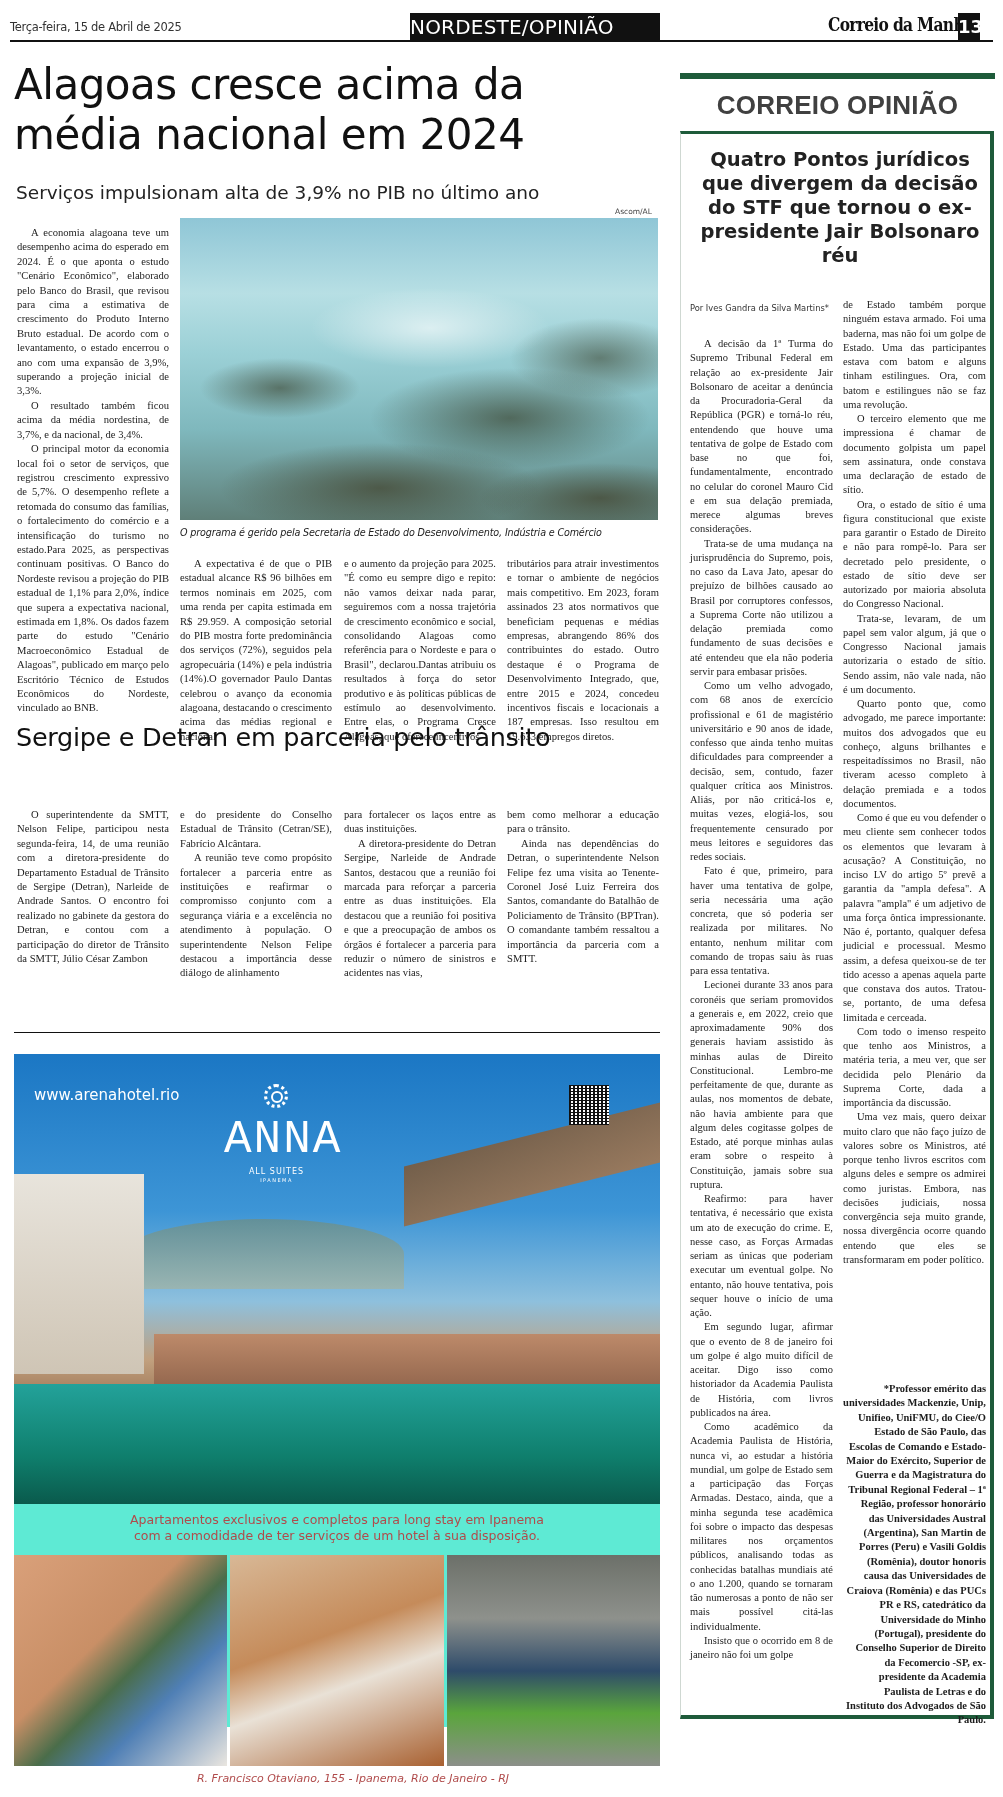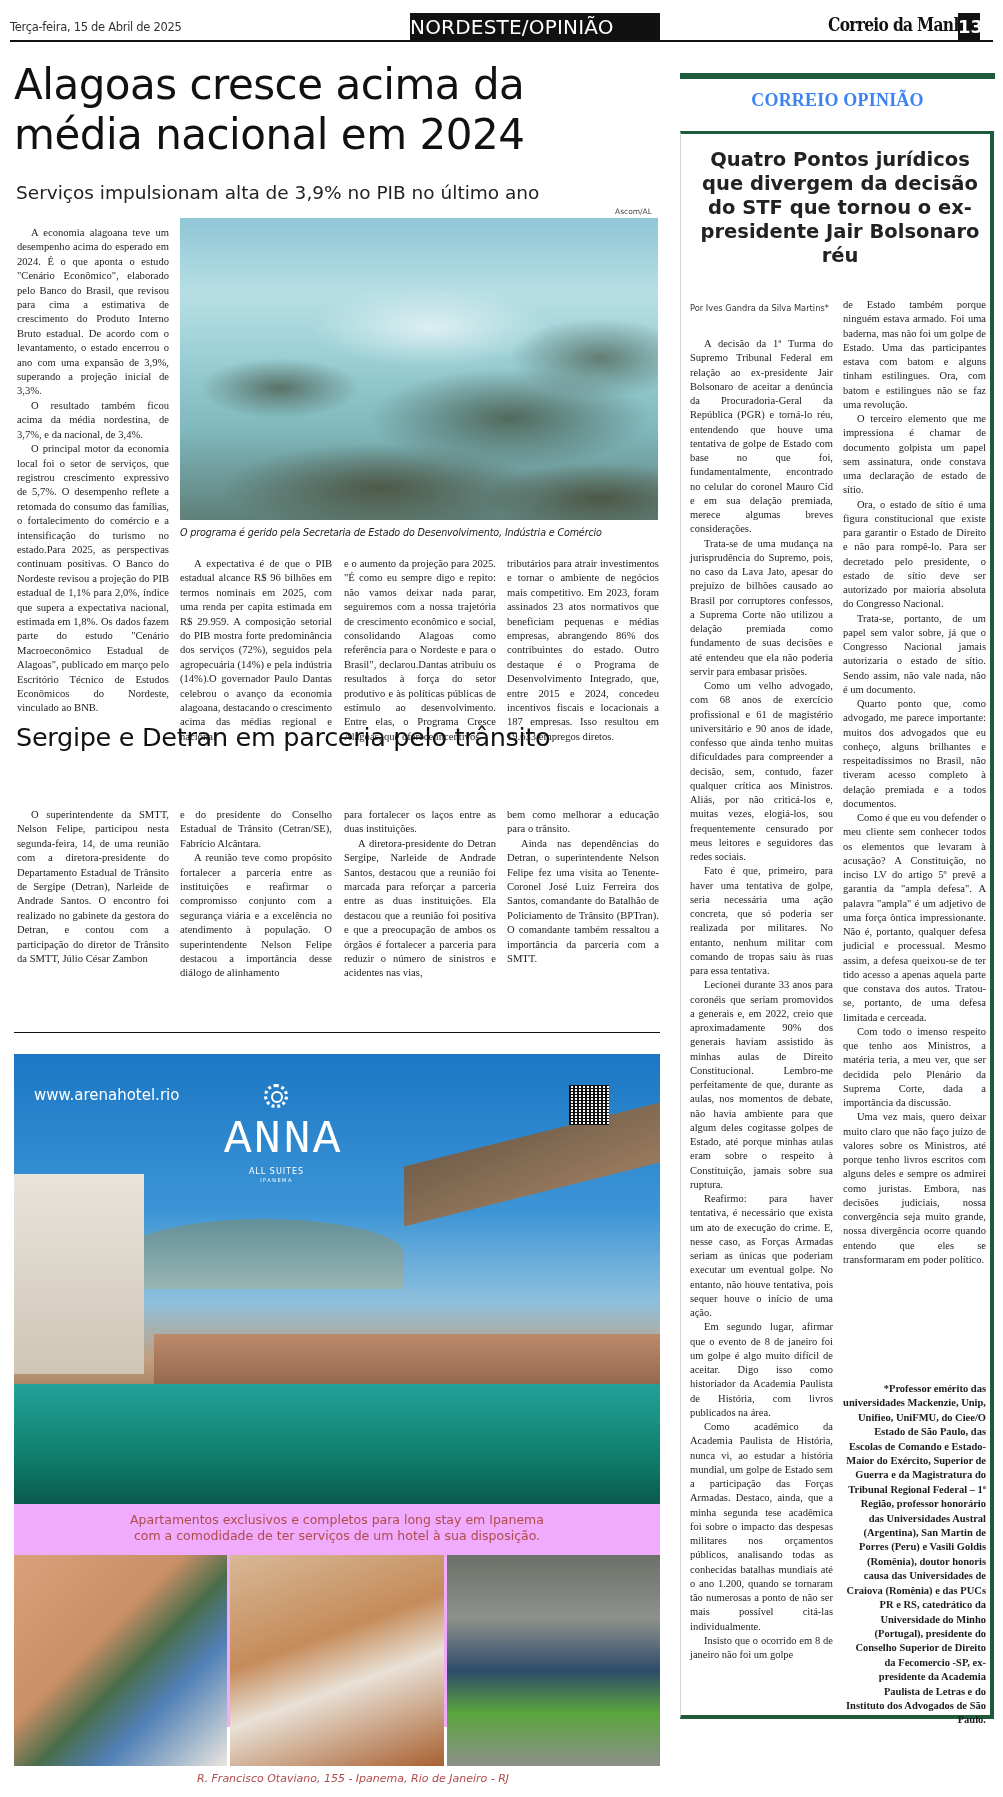--- a/index.html
+++ b/index.html
@@ -44,21 +44,21 @@
 
   
   .headline2 { left: 16px; top: 722px; font-family: "DejaVu Sans", sans-serif; font-size: 25.5px; color: #111; font-weight: 500; letter-spacing: -0.3px; }
   .col-b1 { left: 17px; top: 808px; width: 152px; }
   .col-b2 { left: 180px; top: 808px; width: 152px; }
   .col-b3 { left: 344px; top: 808px; width: 152px; }
   .col-b4 { left: 507px; top: 808px; width: 152px; }
   .rule2 { left: 14px; top: 1032px; width: 646px; height: 1px; background: #111; }
 
   
-  .ad { left: 14px; top: 1054px; width: 646px; height: 673px; background: #f0abfc; }
+  .ad { left: 14px; top: 1054px; width: 646px; height: 673px; background: #5eead4; }
   .ad-hero { left: 0; top: 0; width: 646px; height: 450px; overflow: hidden;
     background: linear-gradient(180deg, #1b77c4 0%, #3d95d6 35%, #8ec0dd 55%, #c1a07e 68%, #a27b5b 76%, #2f8f87 80%, #0e5e4c 100%); }
   .ad-url { left: 20px; top: 32px; font-family: "DejaVu Sans", sans-serif; font-size: 15px; color: #fff; }
   .ad-logo-icon { left: 250px; top: 30px; width: 24px; height: 24px; border: 3px dotted #fff; border-radius: 50%; }
   .ad-logo-icon::after { content: ""; position: absolute; left: 4px; top: 4px; width: 8px; height: 8px; border: 2px solid #fff; border-radius: 50%; }
   .ad-brand { left: 210px; top: 60px; width: 105px; font-family: Liberation Mono, monospace; font-size: 46px; font-weight: 300; color: #fff; letter-spacing: 2px; text-align: center; }
   .ad-brand-sub { left: 210px; top: 113px; width: 105px; text-align: center; font-family: "DejaVu Sans", sans-serif; font-size: 8px; color: #fff; letter-spacing: 1px; }
   .ad-brand-sub2 { left: 210px; top: 123px; width: 105px; text-align: center; font-family: "DejaVu Sans", sans-serif; font-size: 5px; color: #fff; letter-spacing: 1.5px; }
   .ad-qr { left: 550px; top: 26px; width: 50px; height: 50px; background: #fff; border-radius: 4px; padding: 5px;
     background-image:
@@ -73,21 +73,21 @@
   .ad-tagline { left: 0; top: 458px; width: 646px; text-align: center; font-family: "DejaVu Sans", sans-serif; font-size: 12.5px; line-height: 16px; color: #b04b4b; }
   .ad-thumbs { left: 0; top: 501px; width: 646px; height: 211px; display: flex; gap: 3px; }
   .ad-thumb { flex: 1; height: 100%; }
   .thumb-1 { background: linear-gradient(135deg, #d9a07a 0%, #c98f66 40%, #4a6d4a 55%, #4f7fb5 70%, #eae6e0 100%); }
   .thumb-2 { background: linear-gradient(160deg, #d8b896 0%, #c58b5a 40%, #e9e1d6 60%, #a86030 100%); }
   .thumb-3 { background: linear-gradient(180deg, #6c7069 0%, #8e918c 30%, #2e4b6a 55%, #5aa53c 75%, #8c8f8a 100%); }
   .ad-address { left: 16px; top: 718px; width: 646px; text-align: center; font-family: "DejaVu Sans", sans-serif; font-style: italic; font-size: 11px; color: #b04b4b; }
 
   
   .op-topbar { left: 680px; top: 73px; width: 315px; height: 6px; background: #1e5b3a; }
-  .op-title { left: 680px; top: 90px; width: 315px; text-align: center; font-family: Liberation Serif, serif; font-weight: bold; font-size: 18px; color: #3b82f6; letter-spacing: 0.2px; }
+  .op-title { left: 680px; top: 90px; width: 315px; text-align: center; font-family: Liberation Sans, sans-serif; font-weight: bold; font-size: 26px; color: #404040; letter-spacing: 0.2px; }
   .op-box { left: 680px; top: 131px; width: 314px; height: 1588px; border-top: 3px solid #1e5b3a; border-right: 4px solid #1e5b3a; border-bottom: 4px solid #1e5b3a; border-left: 1px solid #cfd8d2; }
   .op-headline { left: 690px; top: 148px; width: 300px; text-align: center; font-family: "DejaVu Sans", sans-serif; font-size: 19.5px; line-height: 24px; color: #222; }
   .op-byline { left: 690px; top: 301px; width: 140px; font-family: "DejaVu Sans", sans-serif; font-size: 8.3px; line-height: 14px; color: #333; }
   .col-o1 { left: 690px; top: 337px; width: 143px; font-size: 10.5px; line-height: 14.25px; }
   .col-o2 { left: 843px; top: 298px; width: 143px; font-size: 10.5px; line-height: 14.25px; }
   .op-bio { position: absolute; left: 843px; top: 1382px; width: 143px; text-align: right; font-weight: bold; font-size: 10.5px; line-height: 14.4px; color: #1c1c1c; }
 </style>
 </head>
 <body>
 
@@ -176,19 +176,19 @@
   <p>Lecionei durante 33 anos para coronéis que seriam promovidos a generais e, em 2022, creio que aproximadamente 90% dos generais haviam assistido às minhas aulas de Direito Constitucional. Lembro-me perfeitamente de que, durante as aulas, nos momentos de debate, não havia ambiente para que algum deles cogitasse golpes de Estado, até porque minhas aulas eram sobre o respeito à Constituição, jamais sobre sua ruptura.</p>
   <p>Reafirmo: para haver tentativa, é necessário que exista um ato de execução do crime. E, nesse caso, as Forças Armadas seriam as únicas que poderiam executar um eventual golpe. No entanto, não houve tentativa, pois sequer houve o início de uma ação.</p>
   <p>Em segundo lugar, afirmar que o evento de 8 de janeiro foi um golpe é algo muito difícil de aceitar. Digo isso como historiador da Academia Paulista de História, com livros publicados na área.</p>
   <p>Como acadêmico da Academia Paulista de História, nunca vi, ao estudar a história mundial, um golpe de Estado sem a participação das Forças Armadas. Destaco, ainda, que a minha segunda tese acadêmica foi sobre o impacto das despesas militares nos orçamentos públicos, analisando todas as conhecidas batalhas mundiais até o ano 1.200, quando se tornaram tão numerosas a ponto de não ser mais possível citá-las individualmente.</p>
   <p>Insisto que o ocorrido em 8 de janeiro não foi um golpe</p>
 </div>
 <div class="col col-o2">
   <p style="text-indent:0">de Estado também porque ninguém estava armado. Foi uma baderna, mas não foi um golpe de Estado. Uma das participantes estava com batom e alguns tinham estilingues. Ora, com batom e estilingues não se faz uma revolução.</p>
   <p>O terceiro elemento que me impressiona é chamar de documento golpista um papel sem assinatura, onde constava uma declaração de estado de sítio.</p>
   <p>Ora, o estado de sítio é uma figura constitucional que existe para garantir o Estado de Direito e não para rompê-lo. Para ser decretado pelo presidente, o estado de sítio deve ser autorizado por maioria absoluta do Congresso Nacional.</p>
-  <p>Trata-se, portanto, de um papel sem valor sobre, já que o Congresso Nacional jamais autorizaria o estado de sítio. Sendo assim, não vale nada, não é um documento.</p>
+  <p>Trata-se, levaram, de um papel sem valor algum, já que o Congresso Nacional jamais autorizaria o estado de sítio. Sendo assim, não vale nada, não é um documento.</p>
   <p>Quarto ponto que, como advogado, me parece importante: muitos dos advogados que eu conheço, alguns brilhantes e respeitadíssimos no Brasil, não tiveram acesso completo à delação premiada e a todos documentos.</p>
   <p>Como é que eu vou defender o meu cliente sem conhecer todos os elementos que levaram à acusação? A Constituição, no inciso LV do artigo 5º prevê a garantia da "ampla defesa". A palavra "ampla" é um adjetivo de uma força ôntica impressionante. Não é, portanto, qualquer defesa judicial e processual. Mesmo assim, a defesa queixou-se de ter tido acesso a apenas aquela parte que constava dos autos. Tratou-se, portanto, de uma defesa limitada e cerceada.</p>
   <p>Com todo o imenso respeito que tenho aos Ministros, a matéria teria, a meu ver, que ser decidida pelo Plenário da Suprema Corte, dada a importância da discussão.</p>
   <p>Uma vez mais, quero deixar muito claro que não faço juízo de valores sobre os Ministros, até porque tenho livros escritos com alguns deles e sempre os admirei como juristas. Embora, nas decisões judiciais, nossa convergência seja muito grande, nossa divergência ocorre quando entendo que eles se transformaram em poder político.</p>
 </div>
 <div class="op-bio">*Professor emérito das universidades Mackenzie, Unip, Unifieo, UniFMU, do Ciee/O Estado de São Paulo, das Escolas de Comando e Estado-Maior do Exército, Superior de Guerra e da Magistratura do Tribunal Regional Federal – 1ª Região, professor honorário das Universidades Austral (Argentina), San Martin de Porres (Peru) e Vasili Goldis (Romênia), doutor honoris causa das Universidades de Craiova (Romênia) e das PUCs PR e RS, catedrático da Universidade do Minho (Portugal), presidente do Conselho Superior de Direito da Fecomercio -SP, ex-presidente da Academia Paulista de Letras e do Instituto dos Advogados de São Paulo.</div>
 
 </body></html>

